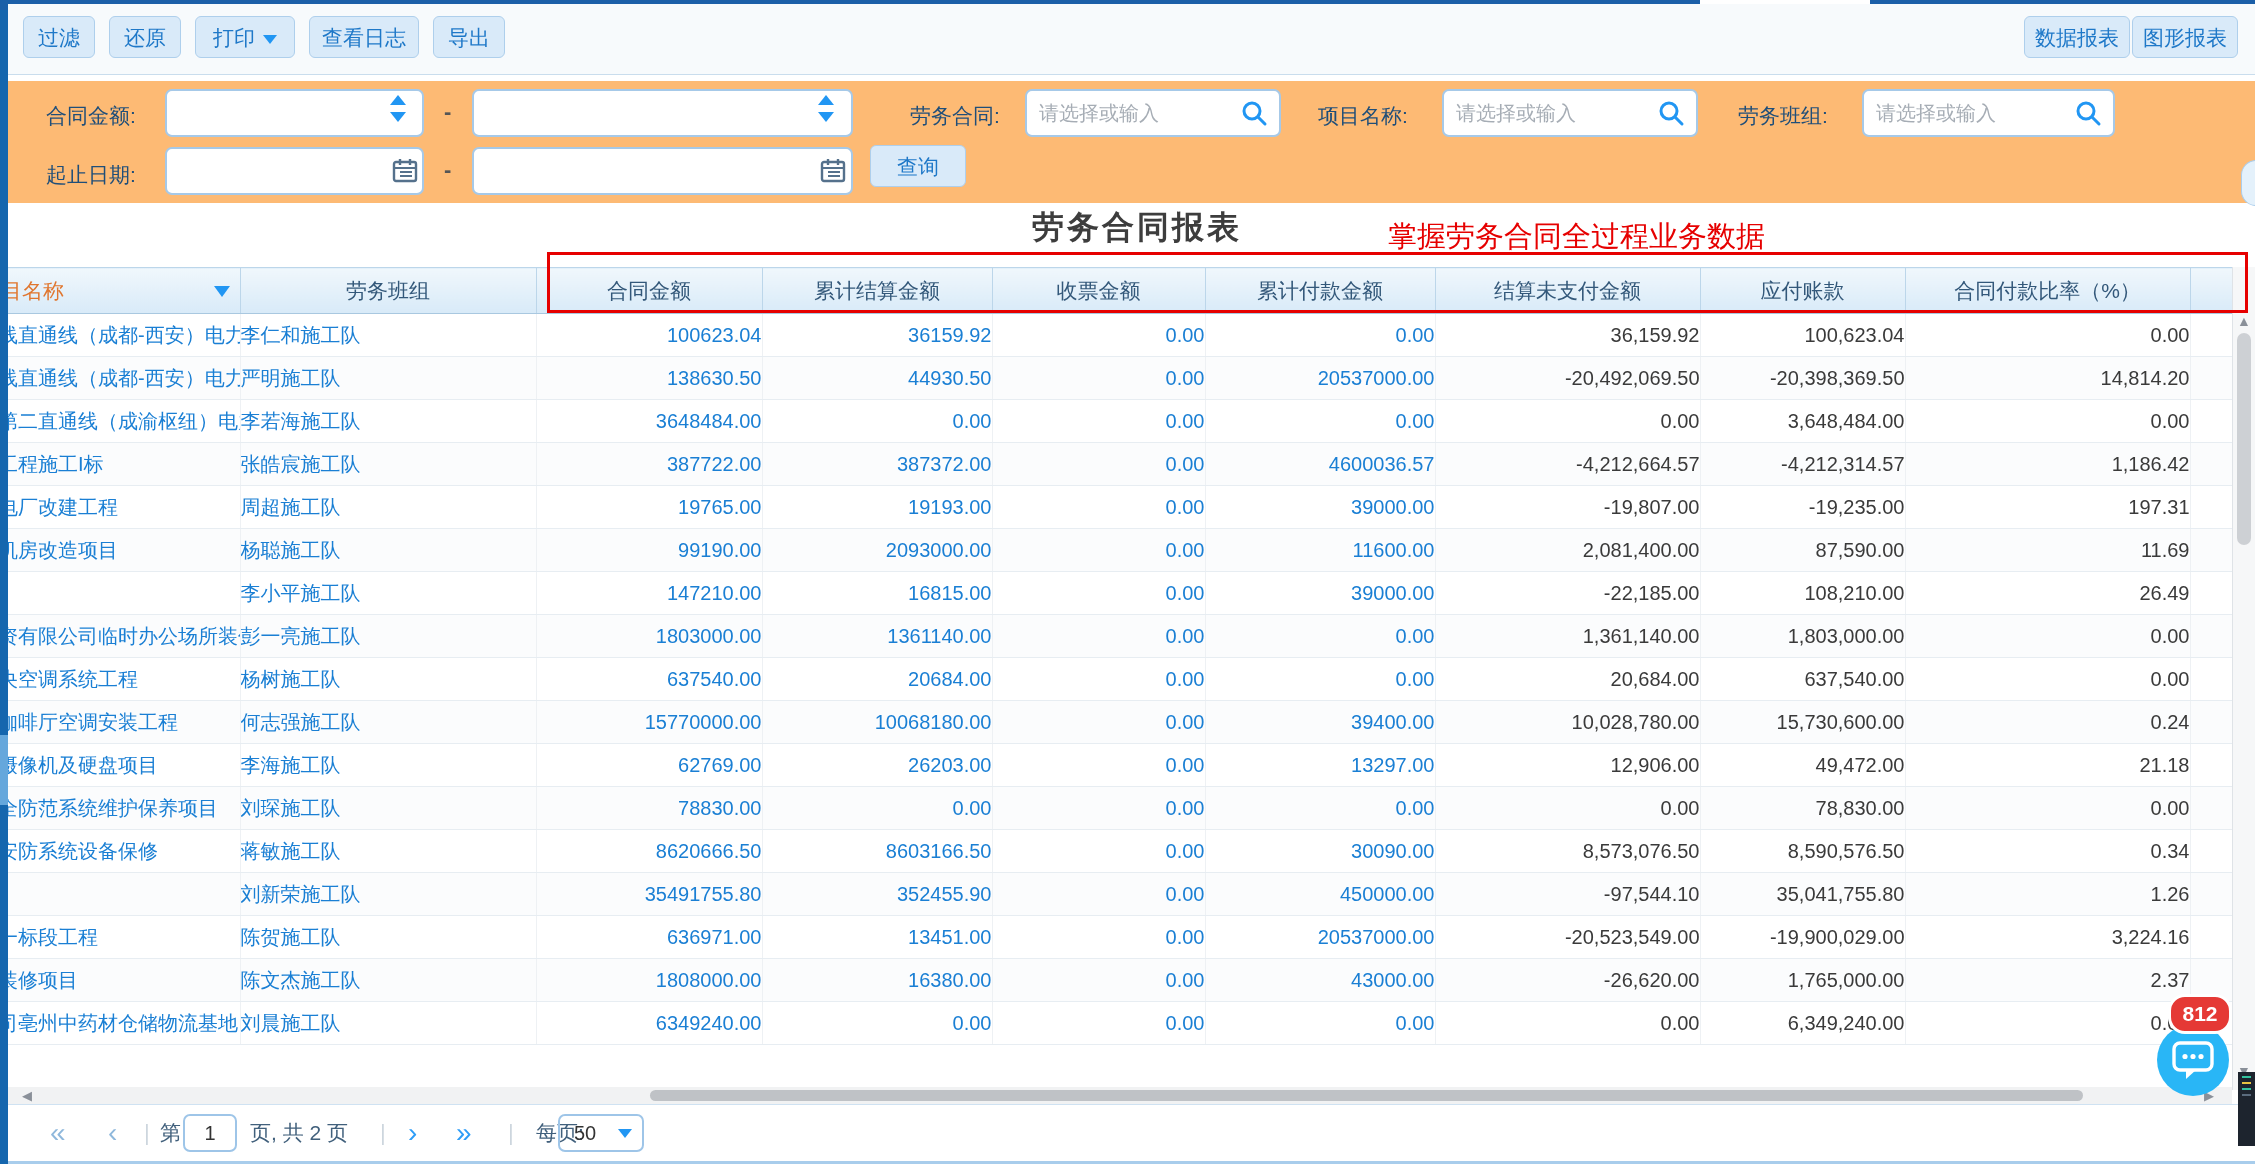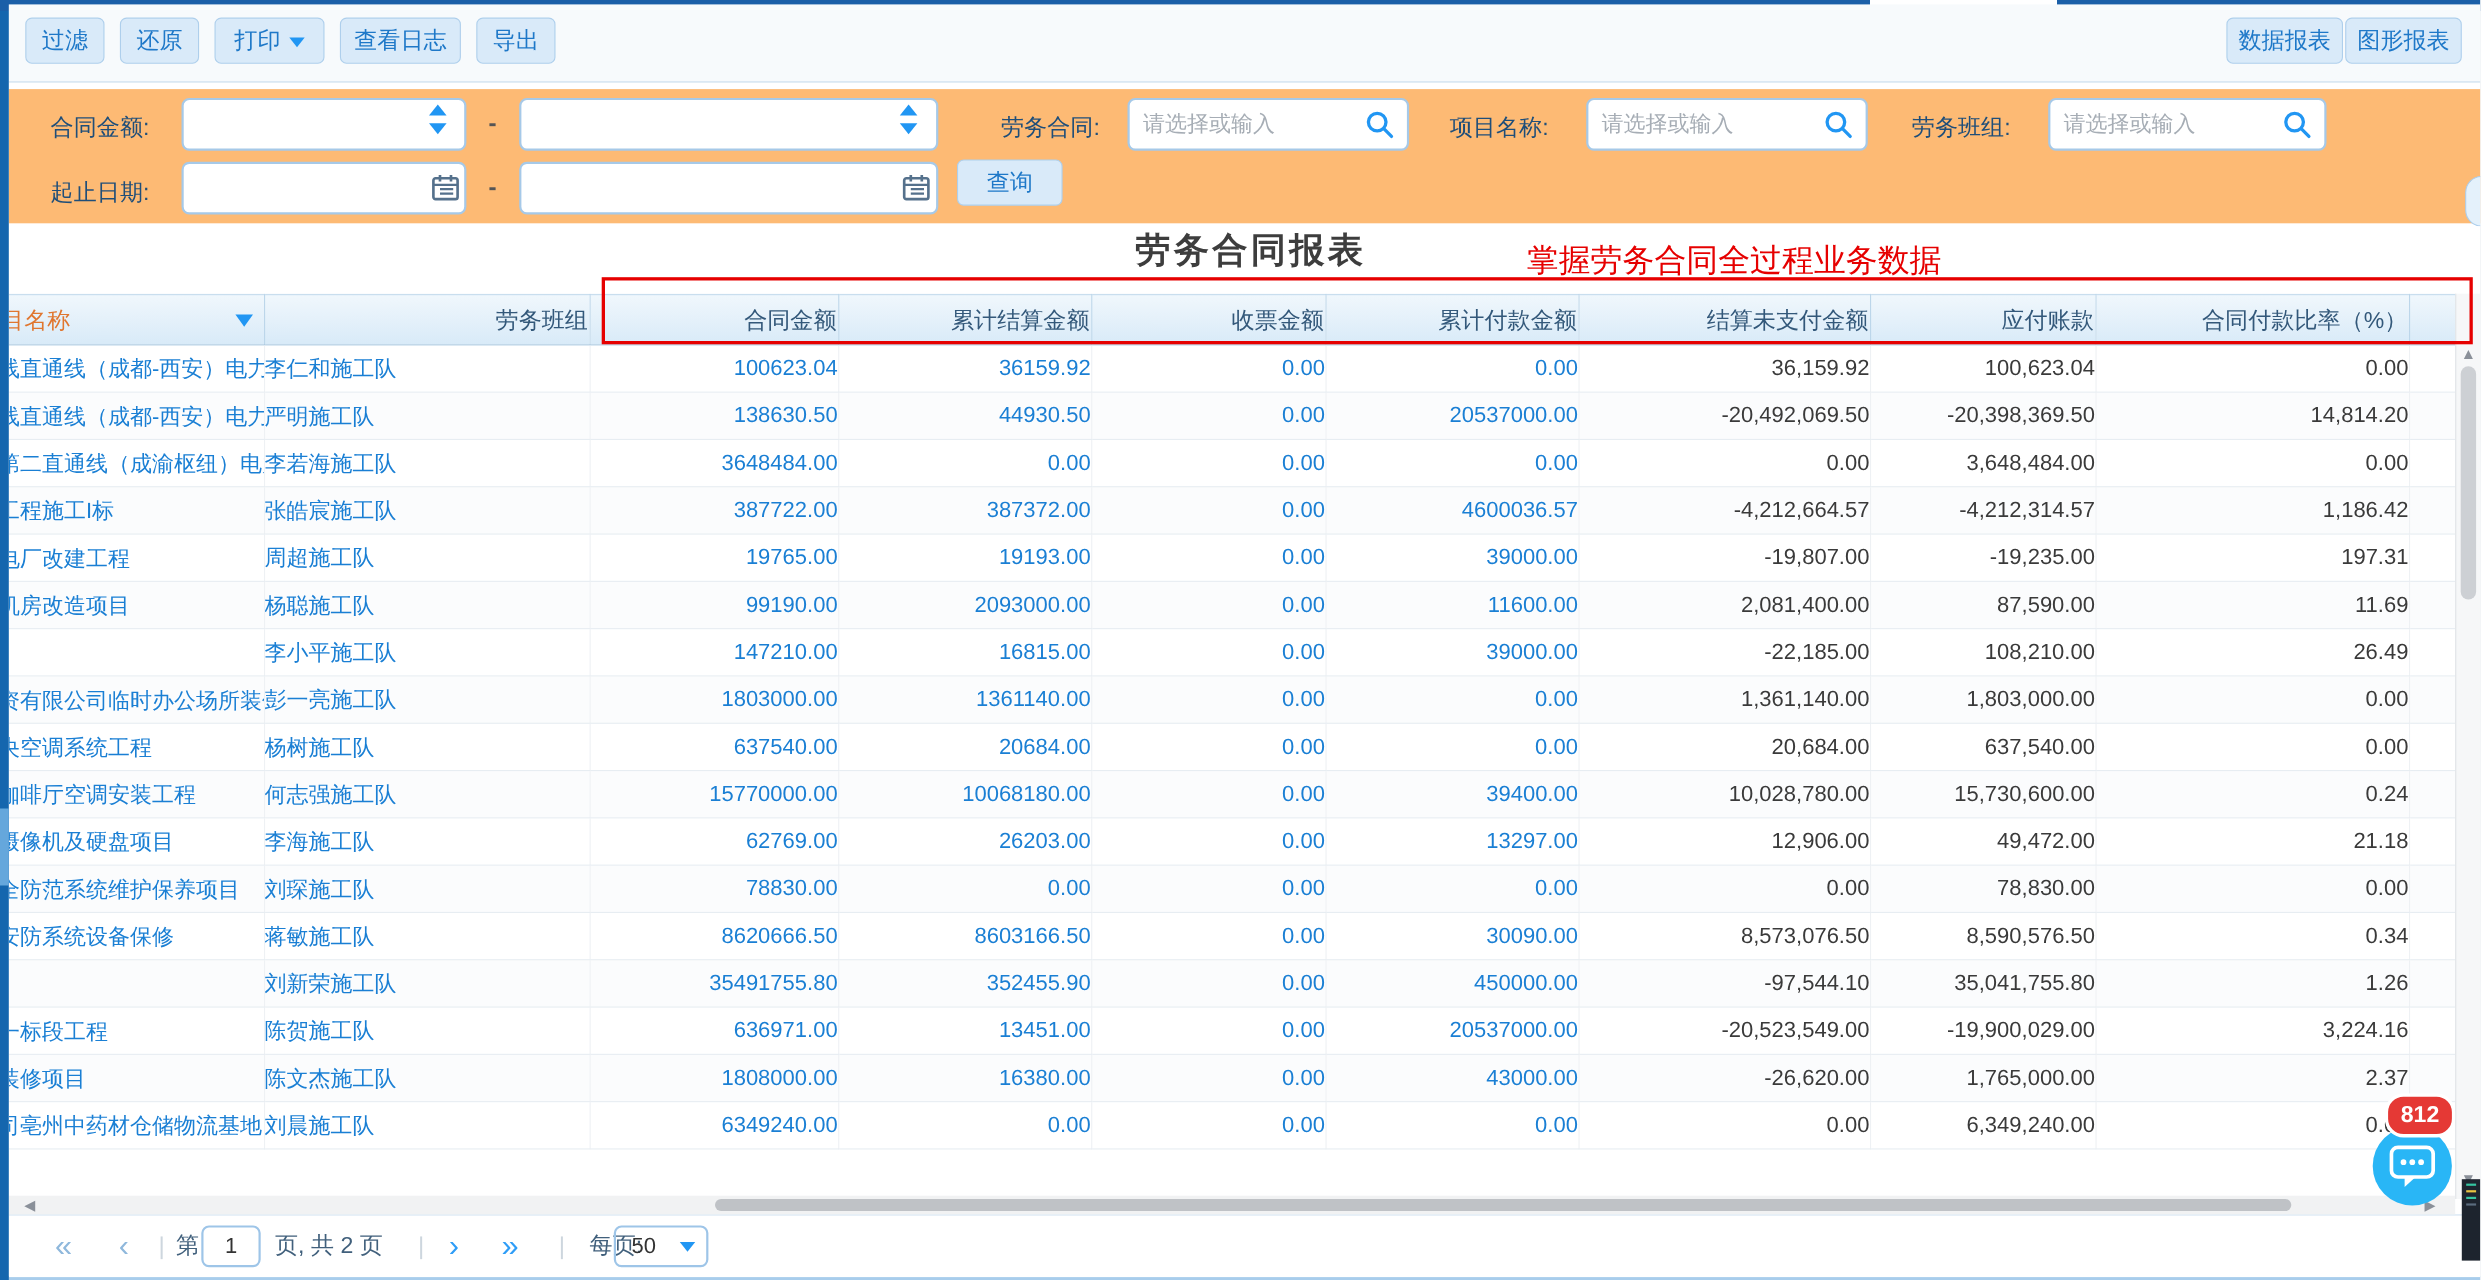--- a/index.html
+++ b/index.html
@@ -41,21 +41,21 @@
   .report-title{position:absolute;top:206px;left:1137px;transform:translateX(-50%);font-size:32px;font-weight:bold;color:#3d3d3d;letter-spacing:3px;white-space:nowrap;z-index:2;}
   .annotation{position:absolute;top:217px;left:1388px;font-size:29px;color:#e60000;white-space:nowrap;z-index:6;}
   .red-rect{position:absolute;left:547px;top:252px;width:1701px;height:61px;border:3px solid #e60000;box-sizing:border-box;z-index:5;pointer-events:none;}
   
   .table-wrap{position:absolute;left:8px;top:267px;width:2224px;height:820px;overflow:hidden;}
   table.grid{border-collapse:collapse;table-layout:fixed;width:2224px;}
   table.grid th{
     height:46px;box-sizing:border-box;
     background:linear-gradient(#f0f7fc,#d8eaf8);
     border-right:1px solid #bcd6ea;border-bottom:1px solid #a9c8e0;border-top:1px solid #bcd6ea;
-    font-size:21px;font-weight:normal;color:#33587a;text-align:right;white-space:nowrap;overflow:hidden;
+    font-size:21px;font-weight:normal;color:#33587a;text-align:center;white-space:nowrap;overflow:hidden;
   }
   table.grid th.h-name{color:#e0762f;text-align:left;padding-left:4px;position:relative;}
   table.grid td{
     height:43px;box-sizing:border-box;border-bottom:1px solid #e7edf2;border-right:1px solid #eef1f4;
     font-size:20px;white-space:nowrap;overflow:hidden;padding:0;
   }
   tr:nth-child(even) td{background:#fbfcfd;}
   td.c-project{color:#1a7fd4;text-indent:-10px;}
   td.c-team{color:#1a7fd4;padding-left:13px;margin-left:16px;}
   td.c-num{text-align:right;padding-right:14px;}

